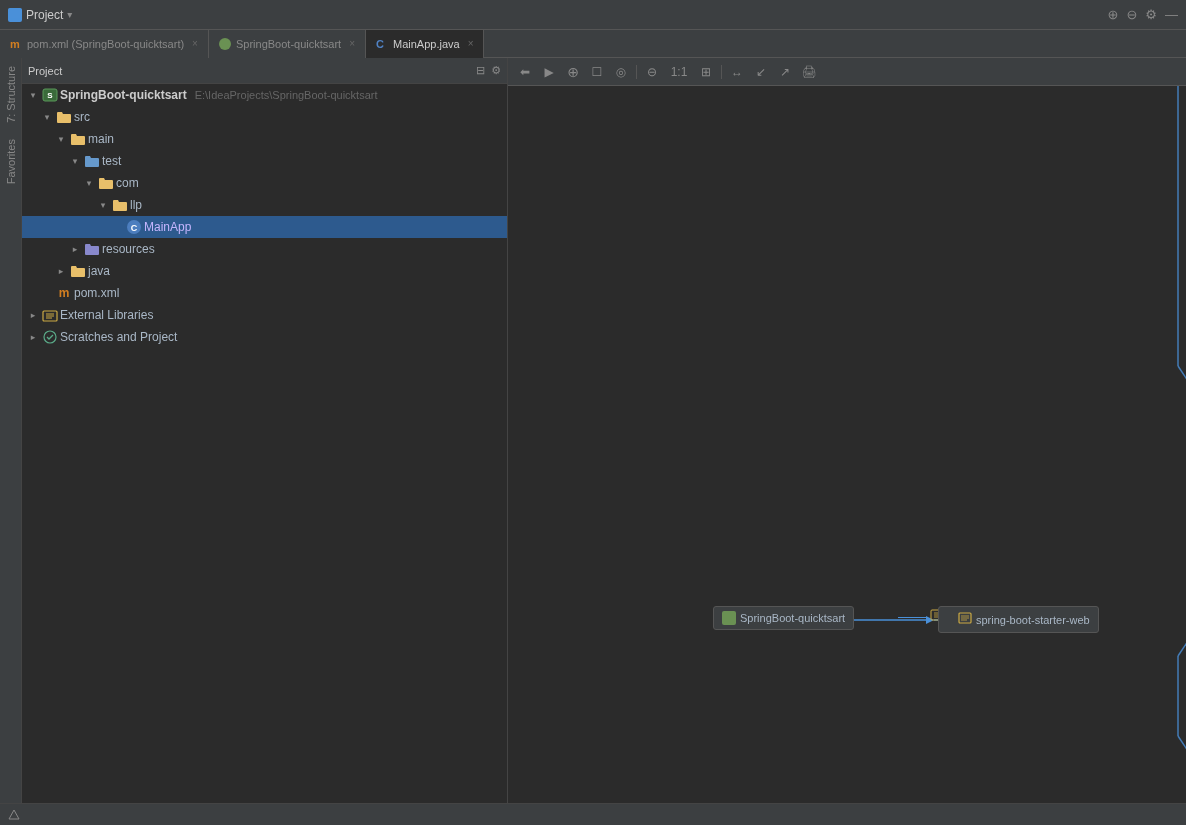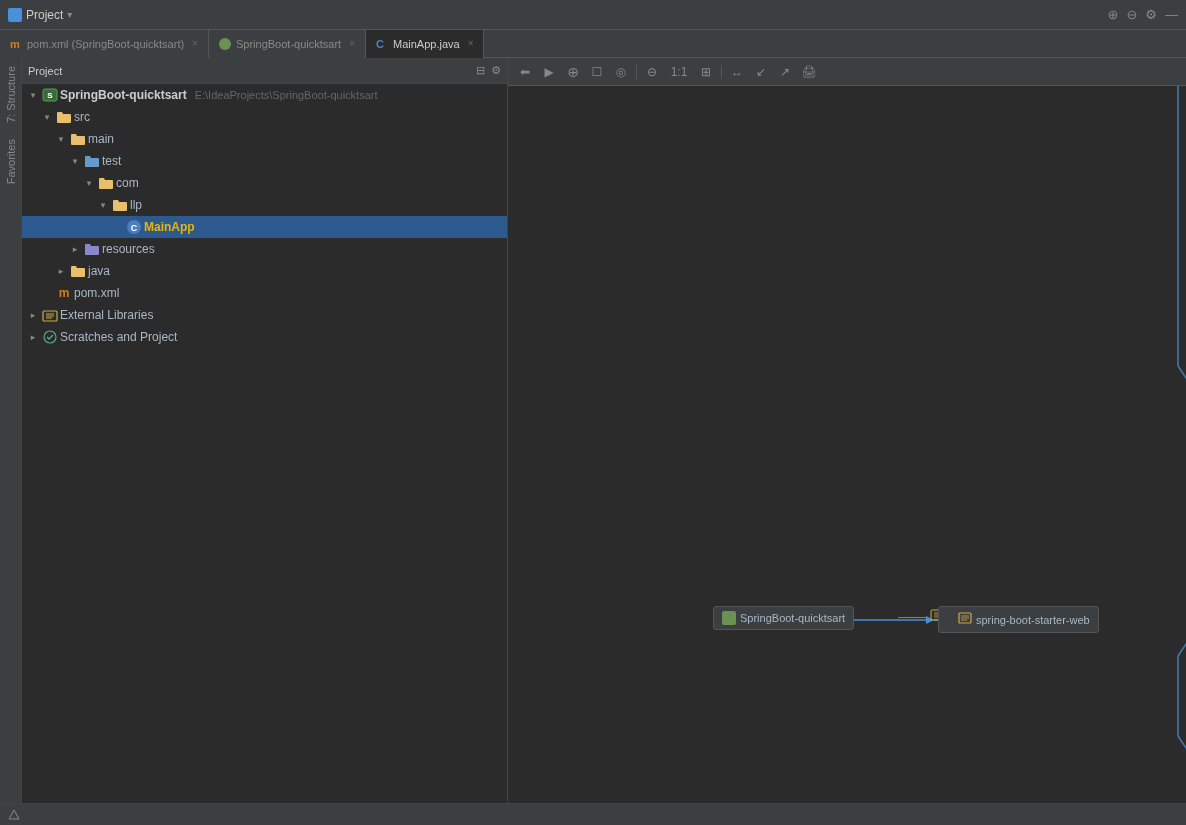--- a/index.html
+++ b/index.html
@@ -427,21 +427,21 @@
       </div>
 
       <div class="tree-item selected" style="padding-left:88px;">
         <span class="tree-chevron" style="color:#aaa;"></span>
         <span class="tree-icon">
           <svg width="16" height="16" viewBox="0 0 16 16">
             <circle cx="8" cy="8" r="7" fill="#5082c4" opacity="0.9"></circle>
             <text x="8" y="12" text-anchor="middle" fill="white" font-size="9" font-weight="bold">C</text>
           </svg>
         </span>
-        <span style="color:#eab308;font-weight:bold;">MainApp</span>
+        <span style="color:#c4b5fd;">MainApp</span>
       </div>
 
       <div class="tree-item" style="padding-left:46px;">
         <span class="tree-chevron">▸</span>
         <span class="tree-icon">
           <svg width="16" height="14" viewBox="0 0 16 14">
             <path d="M1 3 Q1 2 2 2 L6 2 L7 4 L14 4 Q15 4 15 5 L15 12 Q15 13 14 13 L2 13 Q1 13 1 12 Z" fill="#8888cc"></path>
           </svg>
         </span>
         <span>resources</span>

